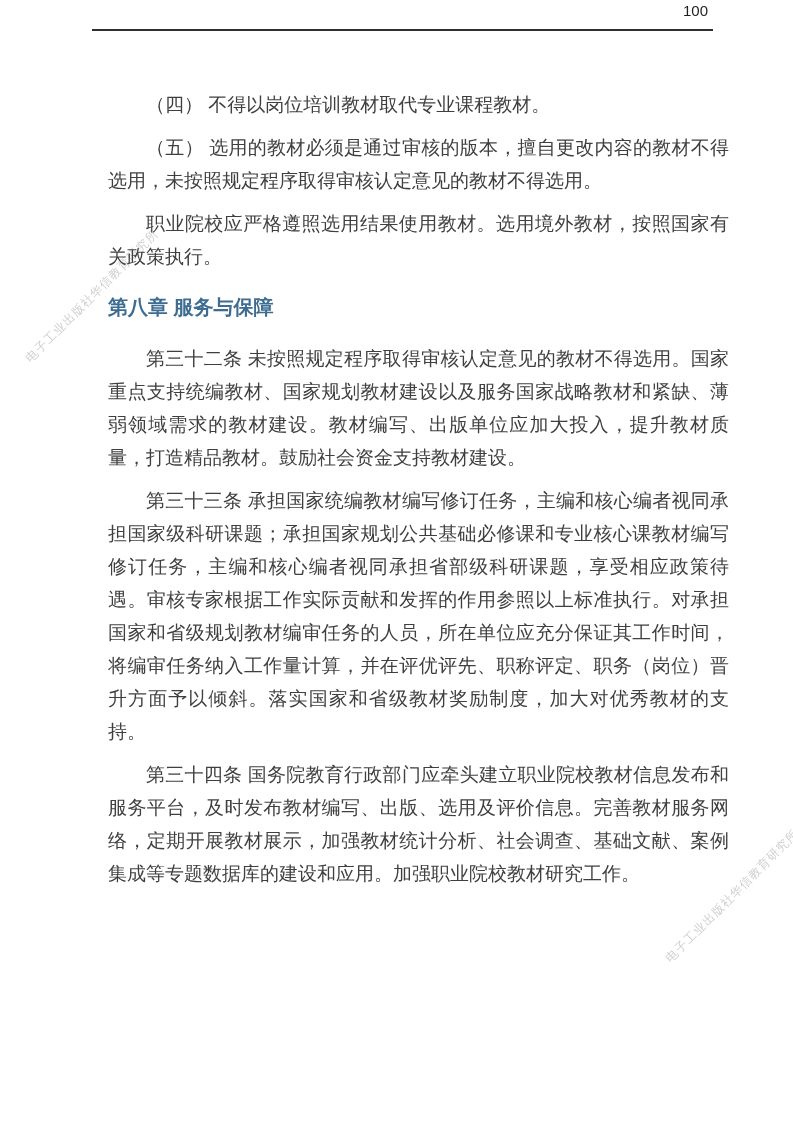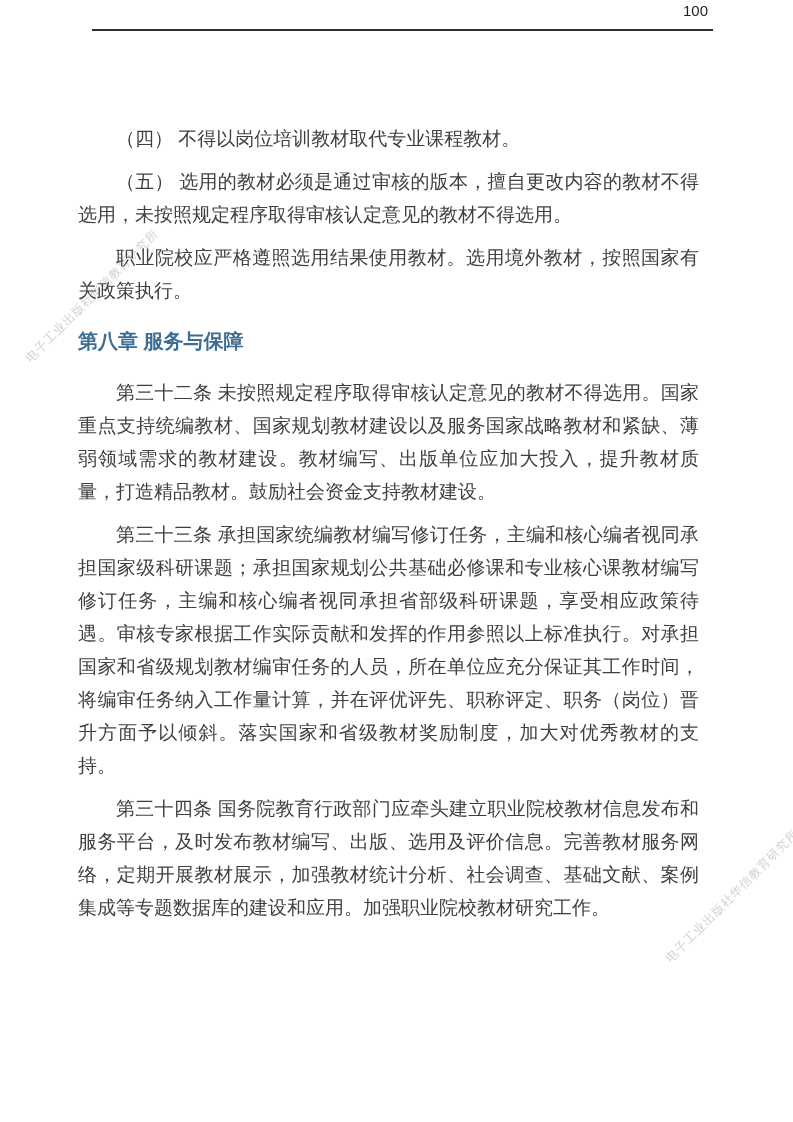--- a/index.html
+++ b/index.html
@@ -26,29 +26,28 @@
   .header-rule {
     position: absolute;
     left: 92px;
     top: 29px;
     width: 621px;
     height: 2px;
     background: #2f2f2f;
   }
   .content {
     position: absolute;
-    left: 78px;
+    left: 108px;
     top: 88px;
     width: 621px;
     font-size: 19px;
     line-height: 33px;
     color: #3f3f3f;
     text-align: justify;
     text-justify: inter-ideograph;
-    margin-top: 34px;
   }
   .content p {
     margin: 0 0 10px 0;
     text-indent: 2em;
   }
   .content h2 {
     margin: 18px 0 18px 0;
     text-align: left;
     text-indent: 0;
     font-size: 20px;

